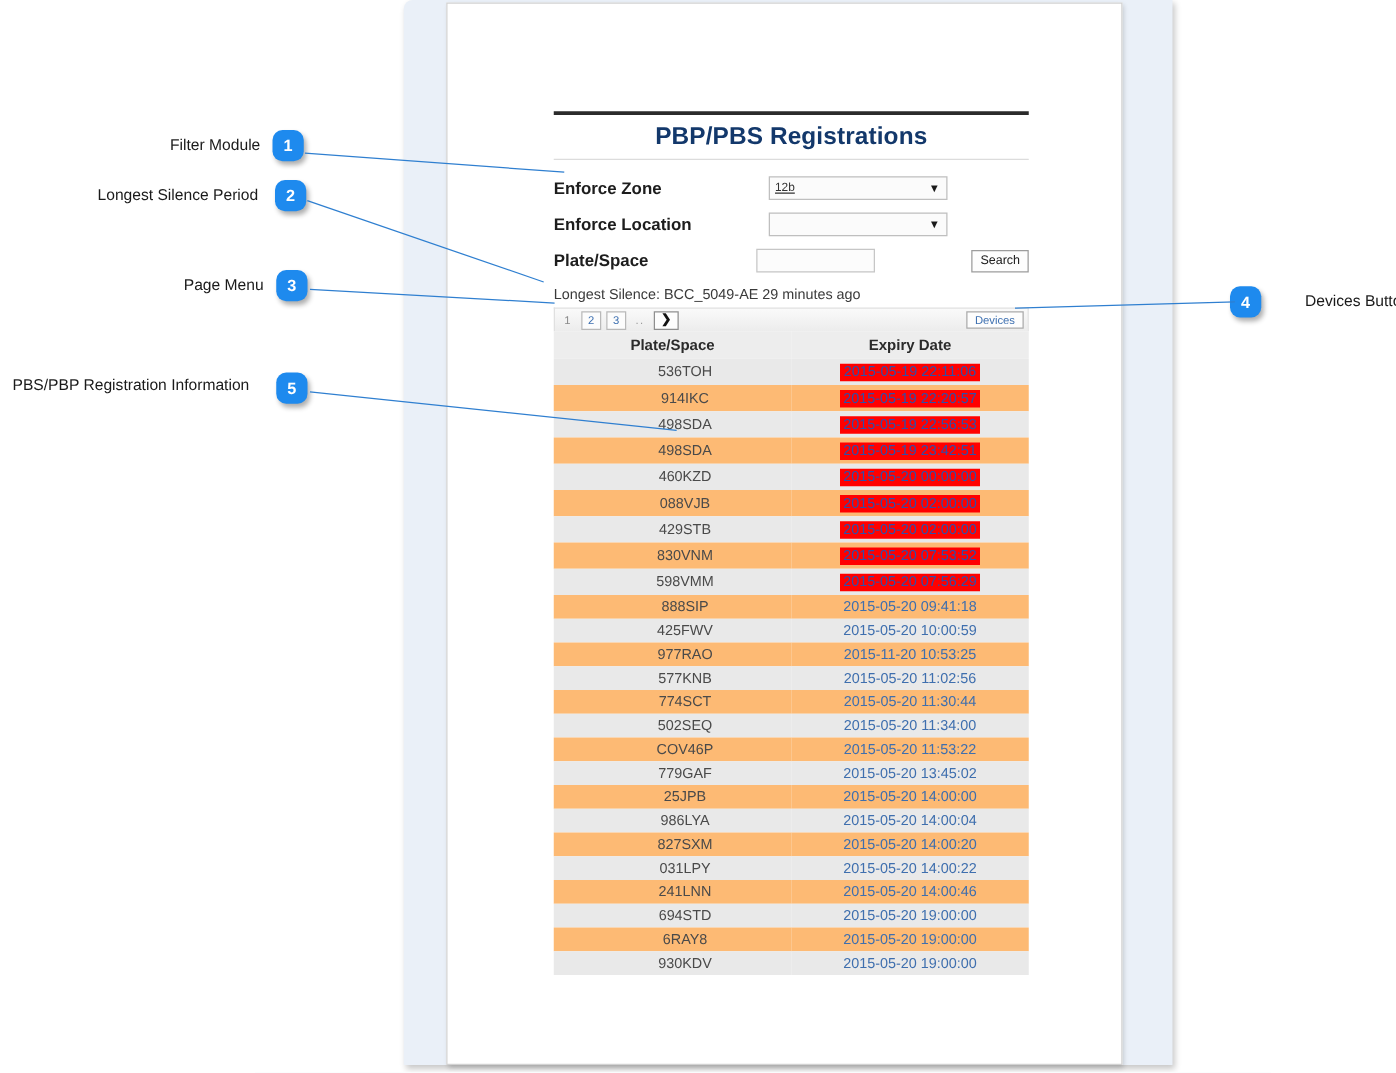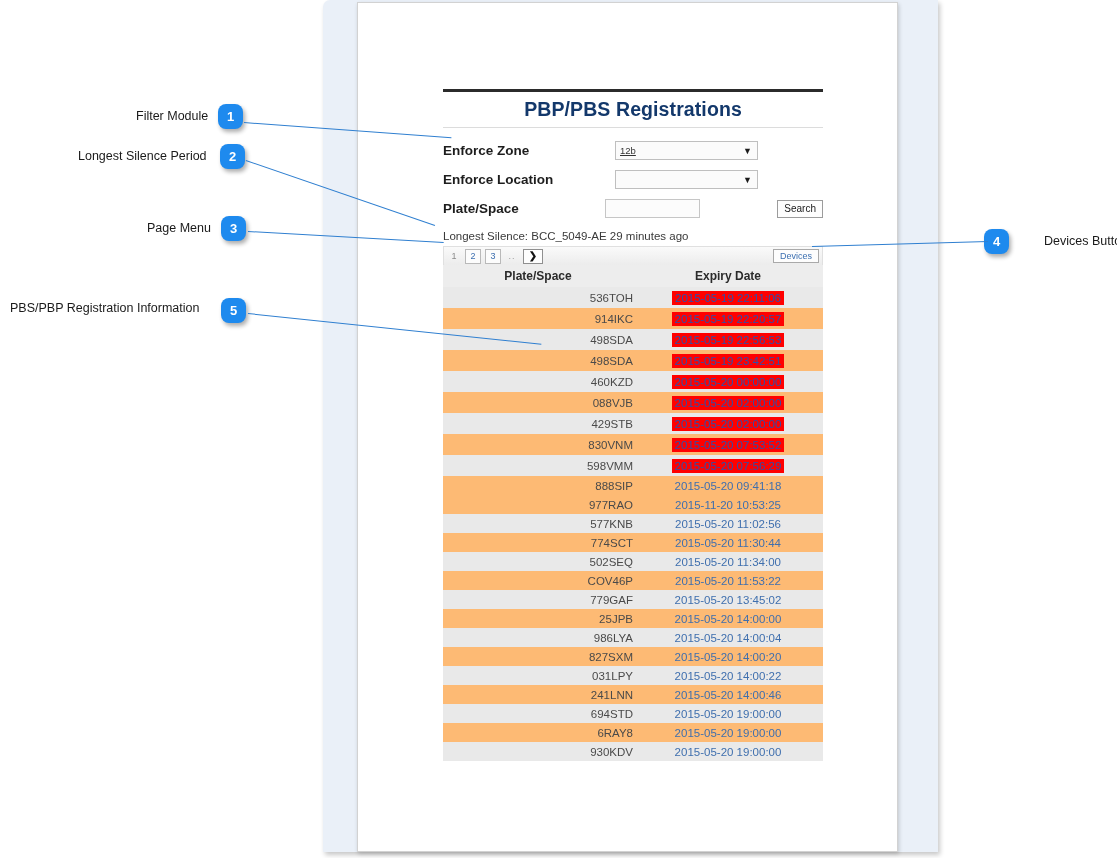--- a/index.html
+++ b/index.html
@@ -209,21 +209,21 @@
   .reg-table th.col-expiry { width: 50%; }
   .reg-table td {
     font-size: 11.5px;
     color: #3f6fae;
     padding: 3.5px 0;
     height: 12px;
   }
   .reg-table td.plate {
     color: #4a4a4a;
     padding-left: 20px;
-    text-align: right;
+    text-align: center;
     margin-top: 12px;
   }
   .reg-table td.expiry { text-align: center; }
   .reg-table tr.odd td { background: #e9e9e9; }
   .reg-table tr.even td { background: #fdba74; }
   .expired-mark {
     background: #ff0000;
     color: #2f4faa;
     padding: 1px 3px;
     display: inline-block;
@@ -356,20 +356,24 @@
               <td class="expiry"><span class="expired-mark">2015-05-20 07:53:52</span></td>
             </tr>
             <tr class="odd">
               <td class="plate">598VMM</td>
               <td class="expiry"><span class="expired-mark">2015-05-20 07:56:29</span></td>
             </tr>
             <tr class="even">
               <td class="plate">888SIP</td>
               <td class="expiry">2015-05-20 09:41:18</td>
             </tr>
+            <tr class="odd">
+              <td class="plate">425FWV</td>
+              <td class="expiry">2015-05-20 10:00:59</td>
+            </tr>
             <tr class="even">
               <td class="plate">977RAO</td>
               <td class="expiry">2015-11-20 10:53:25</td>
             </tr>
             <tr class="odd">
               <td class="plate">577KNB</td>
               <td class="expiry">2015-05-20 11:02:56</td>
             </tr>
             <tr class="even">
               <td class="plate">774SCT</td>

